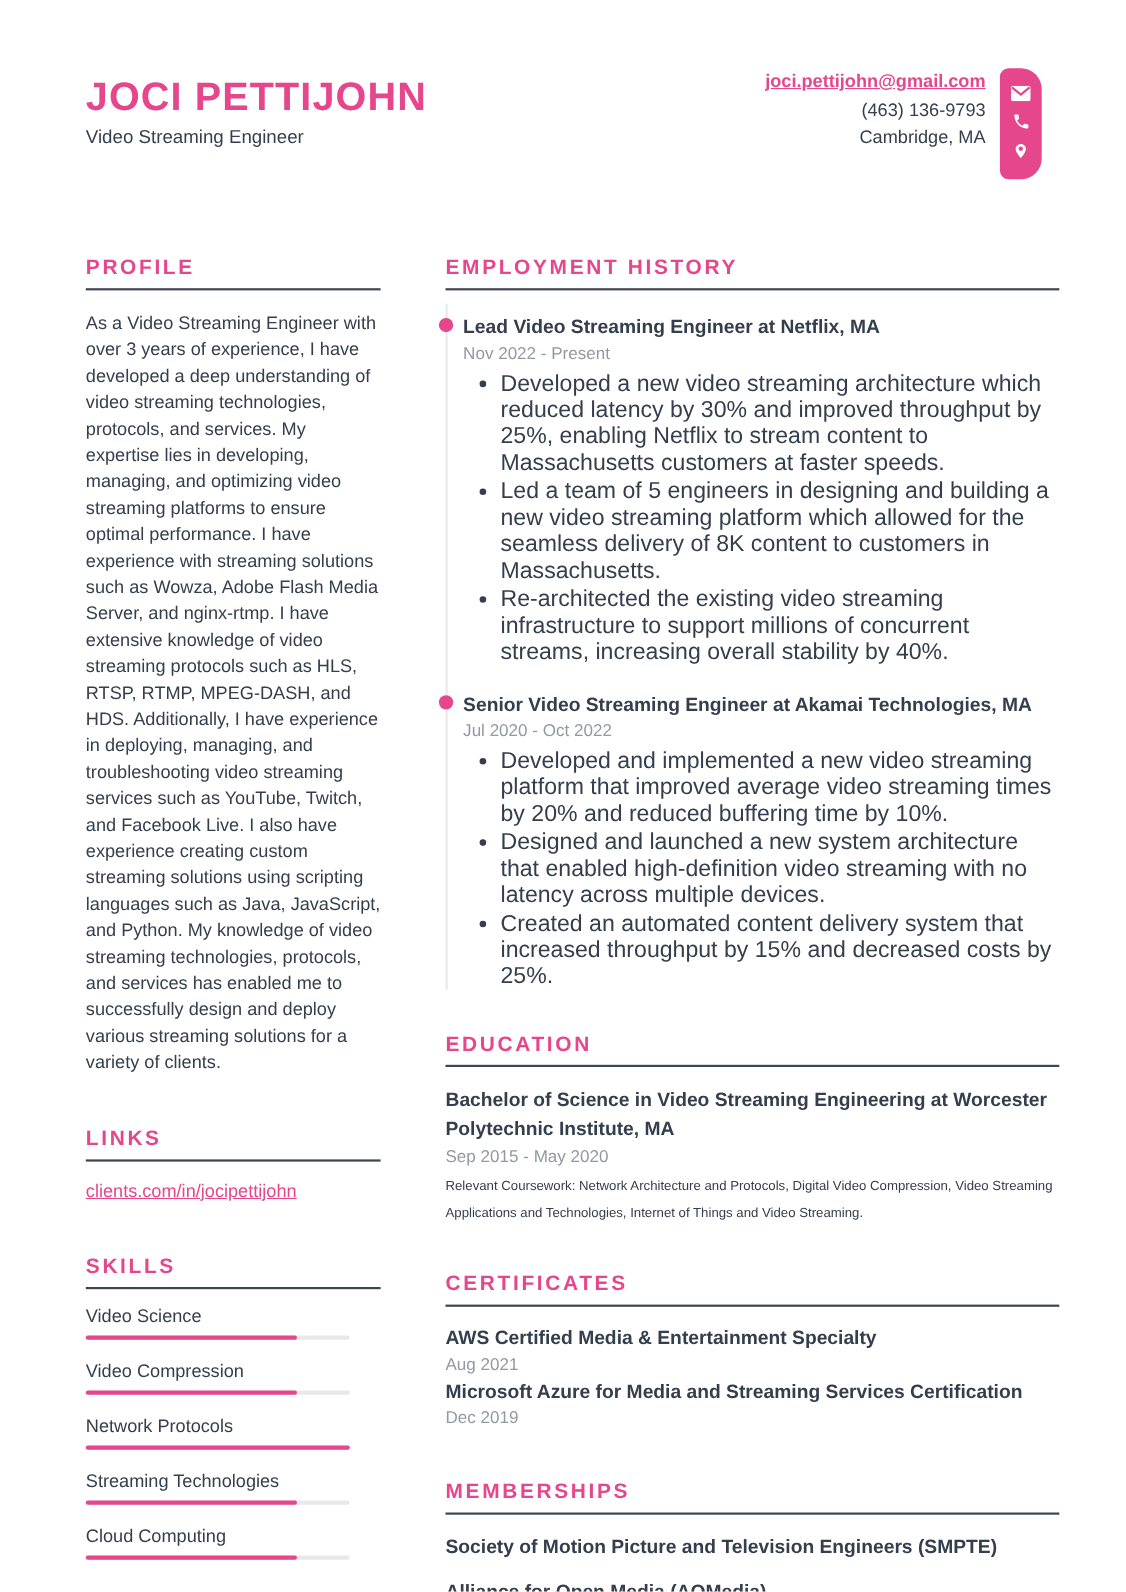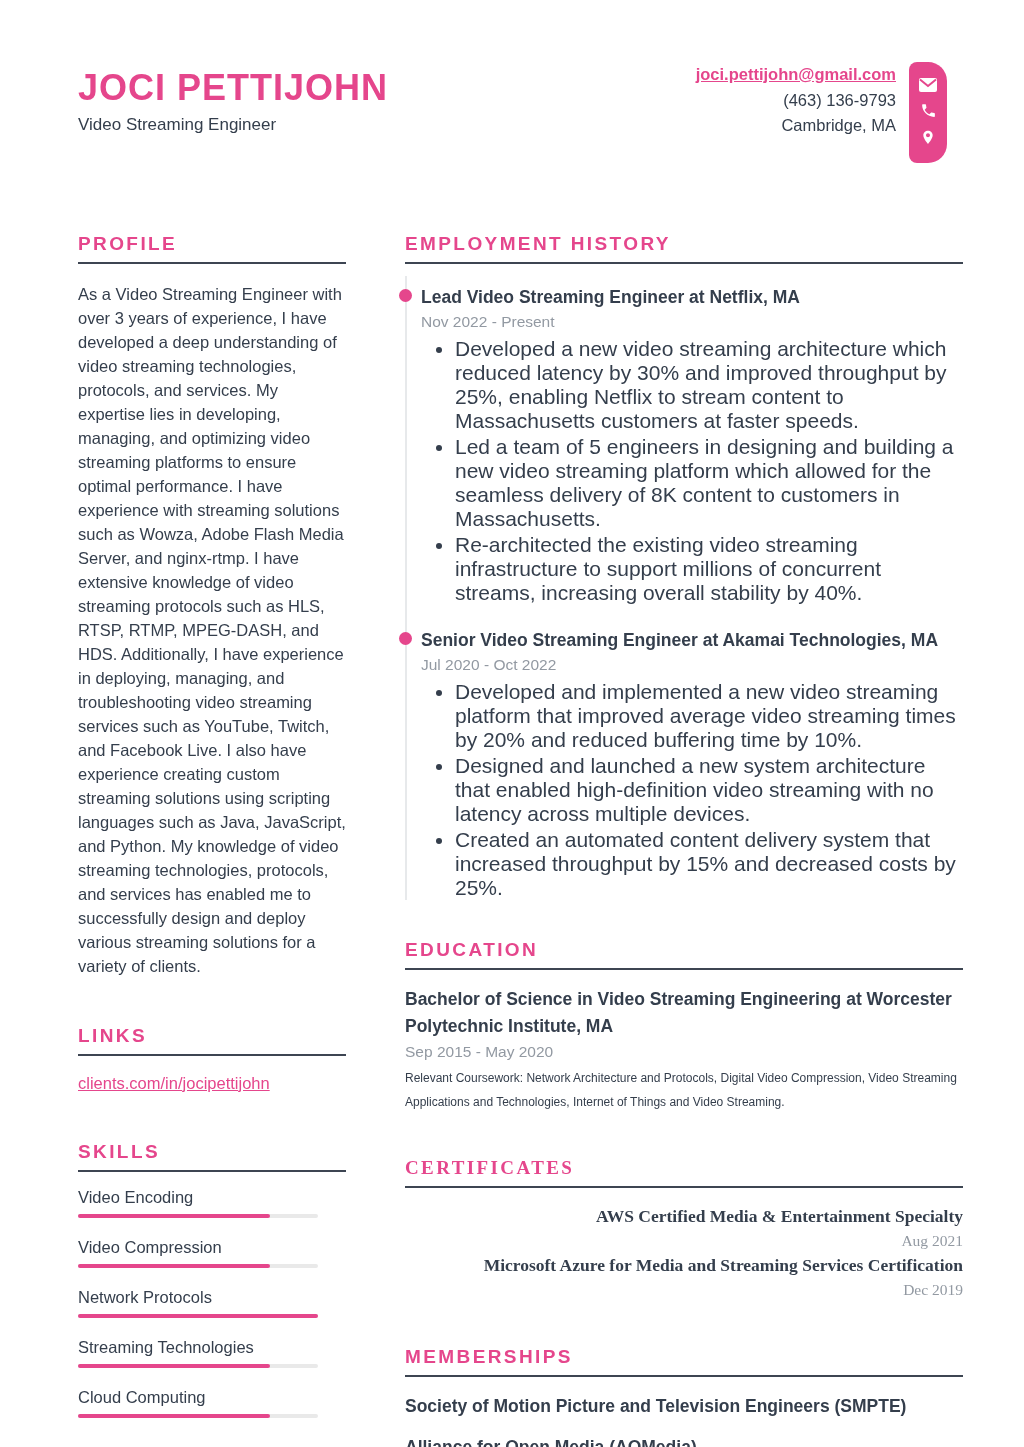--- a/index.html
+++ b/index.html
@@ -55,22 +55,22 @@
     background:var(--accent);
   }
   .job-role{font-size:17.5px;font-weight:bold;line-height:26px;}
   .job-dates{font-size:15.5px;color:var(--muted);line-height:22px;margin-top:1px;}
   .job ul{margin-top:4px;padding-left:34px;}
   .job li{font-size:21px;line-height:24px;margin-bottom:2px;}
   .education-section{margin-top:40px;}
   .edu-title{margin-top:16px;font-size:17.5px;font-weight:bold;line-height:27px;}
   .edu-dates{font-size:15.5px;color:var(--muted);line-height:22px;margin-top:1px;}
   .edu-desc{font-size:12px;line-height:24px;margin-top:3px;}
-  .certificates-section{margin-top:44px;font-family:Liberation Serif, serif;}
-  .cert{margin-top:16px;text-align:right;}
+  .certificates-section{margin-top:44px;}
+  .cert{margin-top:16px;}
   .cert + .cert{margin-top:1px;}
   .cert-title{font-size:17.5px;font-weight:bold;line-height:24px;}
   .cert-dates{font-size:15.5px;color:var(--muted);line-height:22px;margin-top:2px;}
   .memberships-section{margin-top:46px;}
   .membership{margin-top:17px;font-size:17.5px;font-weight:bold;line-height:24px;}
 </style>
 </head>
 <body>
 
 <div class="page">
@@ -121,21 +121,21 @@
         <div class="link-item">
           <a>clients.com/in/jocipettijohn</a>
         </div>
       </section>
 
       <section class="skills-section">
         <h2 class="section-heading">SKILLS</h2>
         <div class="skills-list">
 
           <div class="skill">
-            <div class="skill-name">Video Encoding</div>
+            <div class="skill-name">Video Science</div>
             <div class="skill-track">
               <div class="skill-fill" style="width: 80%;"></div>
             </div>
           </div>
 
           <div class="skill">
             <div class="skill-name">Video Compression</div>
             <div class="skill-track">
               <div class="skill-fill" style="width: 80%;"></div>
             </div>

